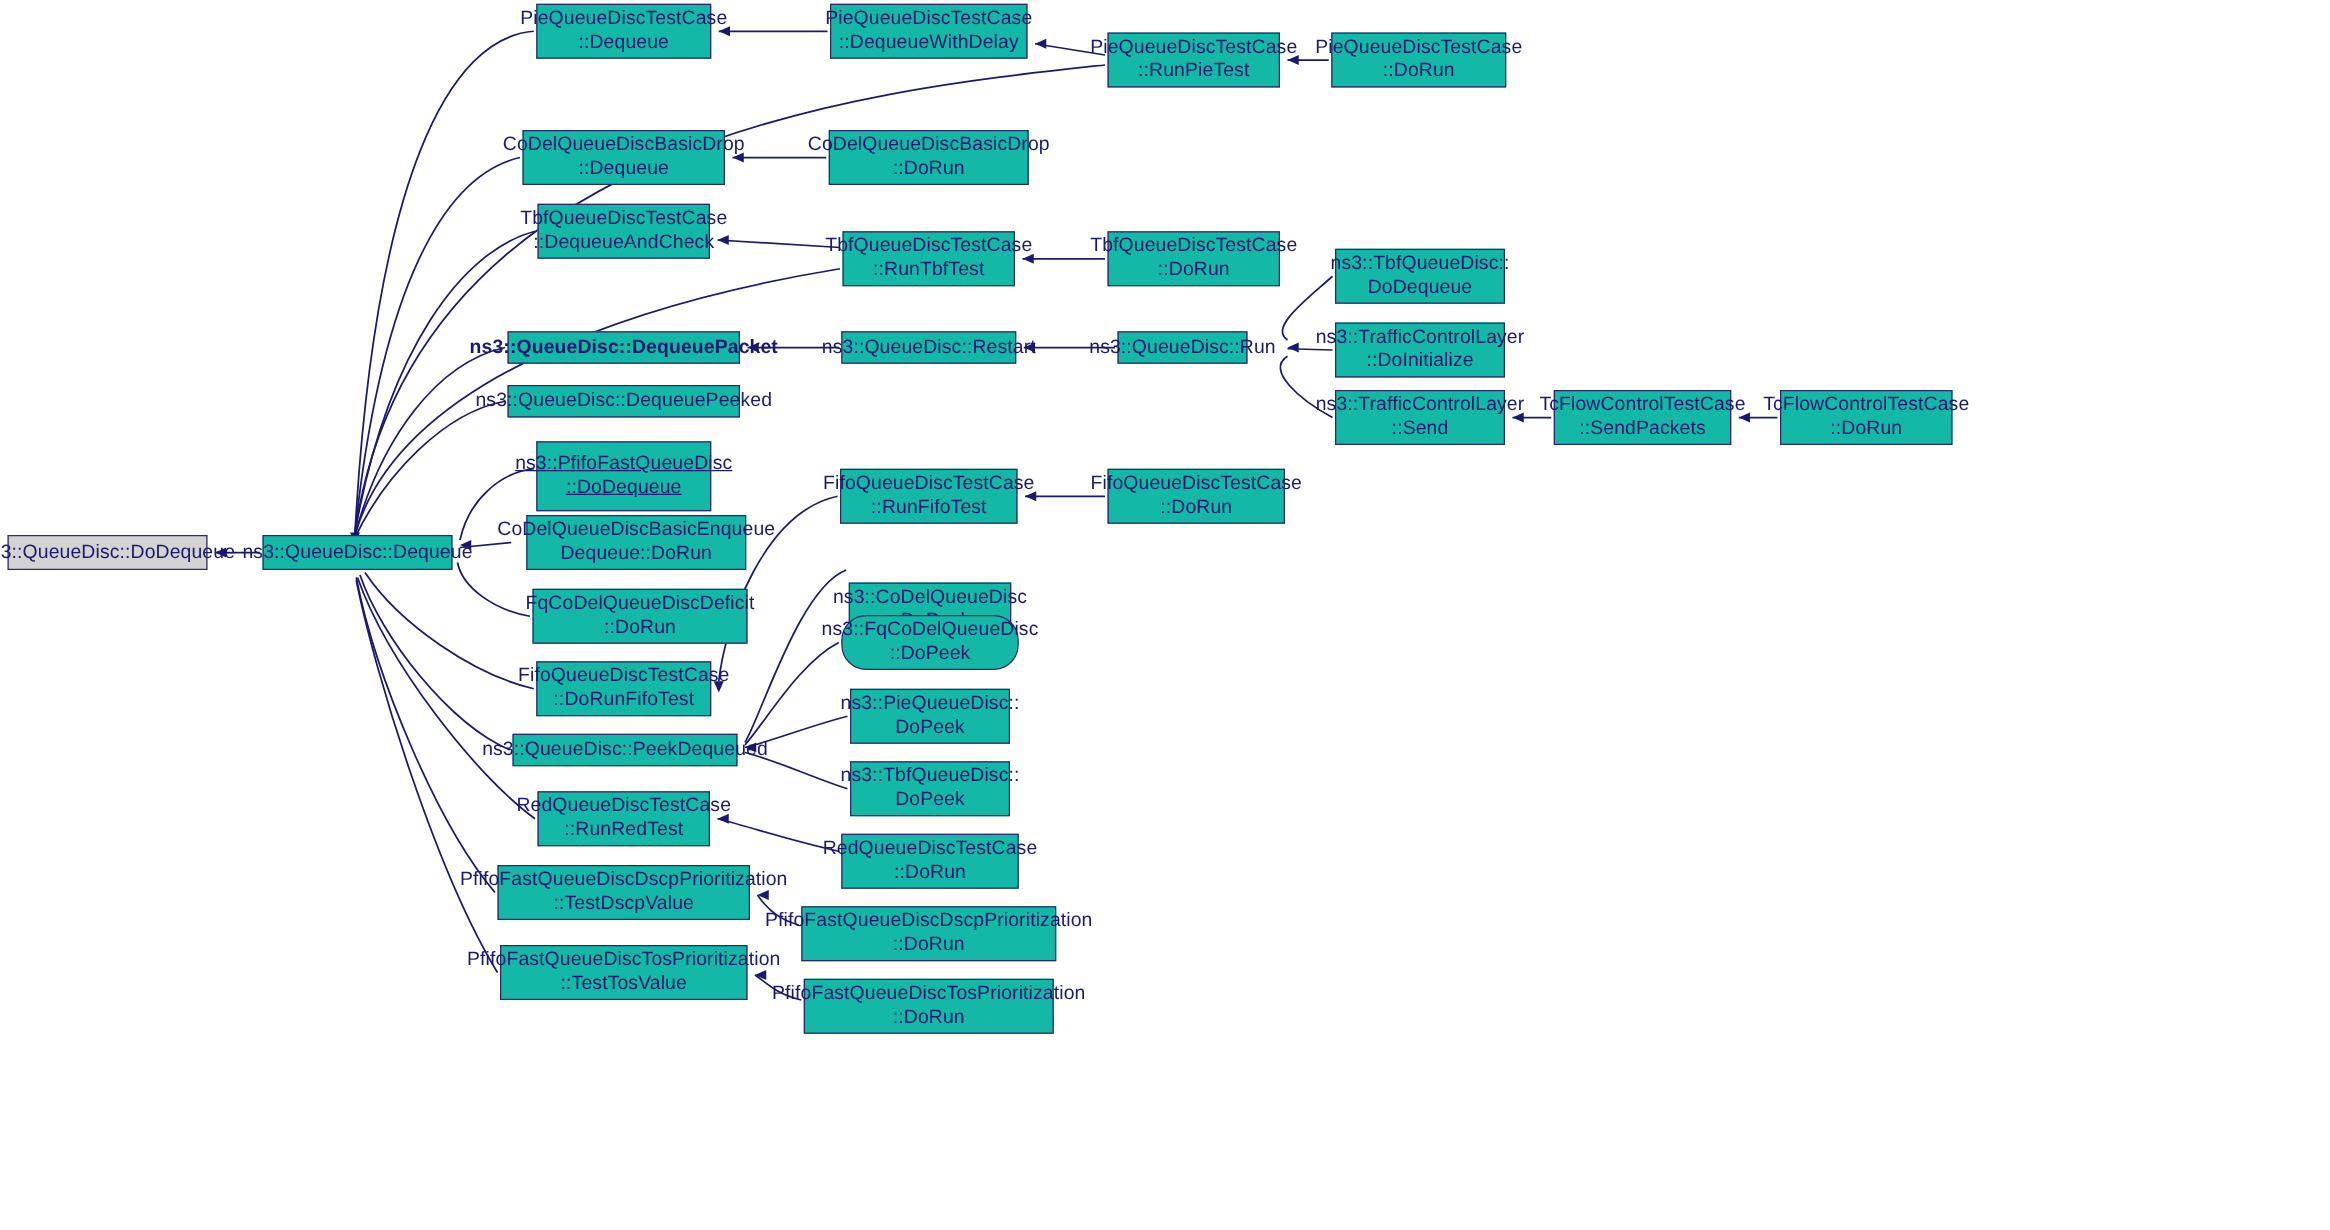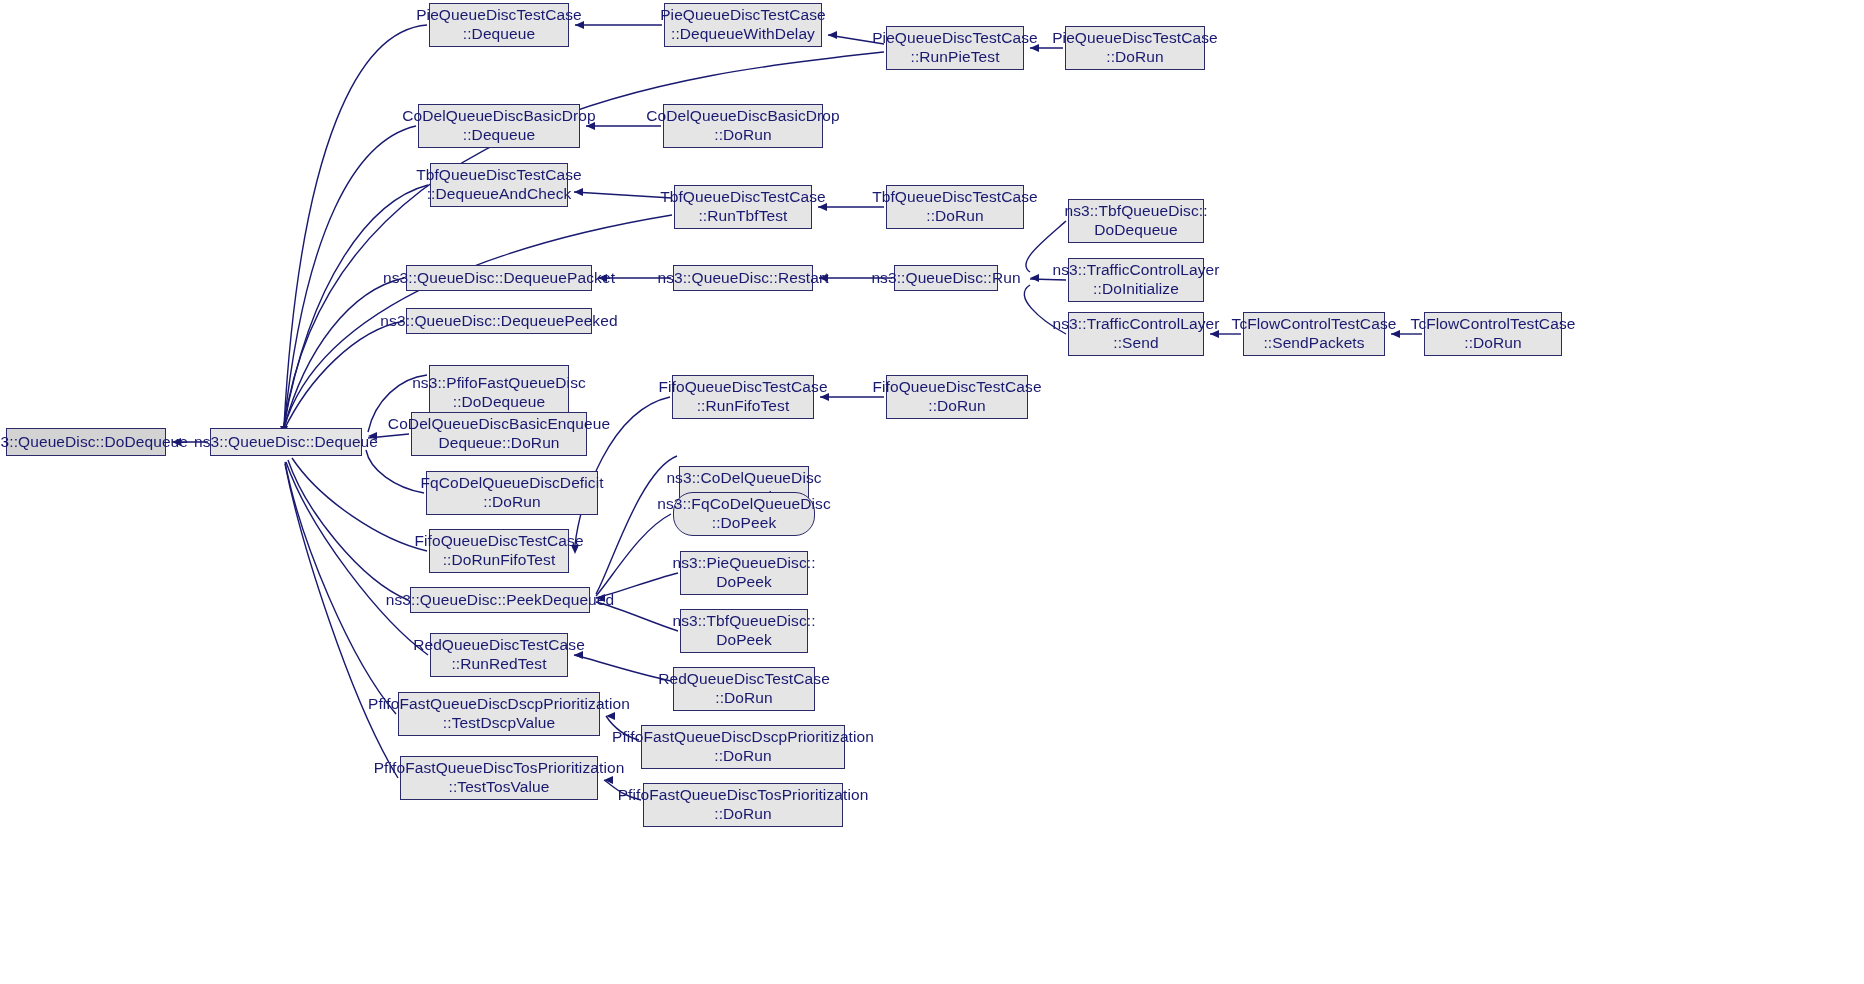--- a/index.html
+++ b/index.html
@@ -12,21 +12,21 @@
     width: 1864px;
     height: 984px;
     background: #ffffff;
     font-family: "Liberation Sans", sans-serif;
     overflow: hidden;
   }
   .node {
     position: absolute;
     box-sizing: border-box;
     border: 1px solid #2a2a6a;
-    background: #e5e5e5;
+    background: #14b8a6;
     color: #191970;
     font-size: 15.5px;
     line-height: 1.22;
     display: flex;
     align-items: center;
     justify-content: center;
     text-align: center;
     padding: 2px 4px;
     white-space: pre-line;
     letter-spacing: 0.1px;
@@ -132,35 +132,35 @@
       <div class="node" style="left: 663px; top: 104px; width: 160px; height: 44px;">CoDelQueueDiscBasicDrop
 ::DoRun</div>
       <div class="node" style="left: 430px; top: 163px; width: 138px; height: 44px;">TbfQueueDiscTestCase
 ::DequeueAndCheck</div>
       <div class="node" style="left: 674px; top: 185px; width: 138px; height: 44px;">TbfQueueDiscTestCase
 ::RunTbfTest</div>
       <div class="node" style="left: 886px; top: 185px; width: 138px; height: 44px;">TbfQueueDiscTestCase
 ::DoRun</div>
       <div class="node" style="left: 1068px; top: 199px; width: 136px; height: 44px;">ns3::TbfQueueDisc::
 DoDequeue</div>
-      <div class="node" style="left: 406px; top: 265px; width: 186px; height: 26px;">ns3::QueueDisc::DequeuePacket</div>
+      <div class="node" style="left: 406px; top: 265px; width: 186px; height: 26px; font-weight: bold;">ns3::QueueDisc::DequeuePacket</div>
       <div class="node" style="left: 673px; top: 265px; width: 140px; height: 26px; text-align: right;">ns3::QueueDisc::Restart</div>
       <div class="node" style="left: 894px; top: 265px; width: 104px; height: 26px;">ns3::QueueDisc::Run</div>
       <div class="node" style="left: 1068px; top: 258px; width: 136px; height: 44px;">ns3::TrafficControlLayer
 ::DoInitialize</div>
       <div class="node" style="left: 1068px; top: 312px; width: 136px; height: 44px;">ns3::TrafficControlLayer
 ::Send</div>
       <div class="node" style="left: 1243px; top: 312px; width: 142px; height: 44px;">TcFlowControlTestCase
 ::SendPackets</div>
       <div class="node" style="left: 1424px; top: 312px; width: 138px; height: 44px;">TcFlowControlTestCase
 ::DoRun</div>
       <div class="node" style="left: 406px; top: 308px; width: 186px; height: 26px;">ns3::QueueDisc::DequeuePeeked</div>
-      <div class="node" style="left: 429px; top: 365px; width: 140px; height: 56px;">ns3::PfifoFastQueueDisc
+      <div class="node" style="left: 429px; top: 353px; width: 140px; height: 56px; text-decoration: underline;">ns3::PfifoFastQueueDisc
 ::DoDequeue</div>
-      <div class="node" style="left: 411px; top: 412px; width: 176px; height: 44px;">CoDelQueueDiscBasicEnqueue
+      <div class="node" style="left: 421px; top: 412px; width: 176px; height: 44px;">CoDelQueueDiscBasicEnqueue
 Dequeue::DoRun</div>
       <div class="node" style="left: 426px; top: 471px; width: 172px; height: 44px;">FqCoDelQueueDiscDeficit
 ::DoRun</div>
       <div class="node" style="left: 672px; top: 375px; width: 142px; height: 44px;">FifoQueueDiscTestCase
 ::RunFifoTest</div>
       <div class="node" style="left: 886px; top: 375px; width: 142px; height: 44px;">FifoQueueDiscTestCase
 ::DoRun</div>
       <div class="node" style="left: 679px; top: 434px; width: 130px; height: 44px; margin-top: 32px;">ns3::CoDelQueueDisc
 ::DoPeek</div>
       <div class="node" style="left: 673px; top: 492px; width: 142px; height: 44px; border-radius: 20px;">ns3::FqCoDelQueueDisc

